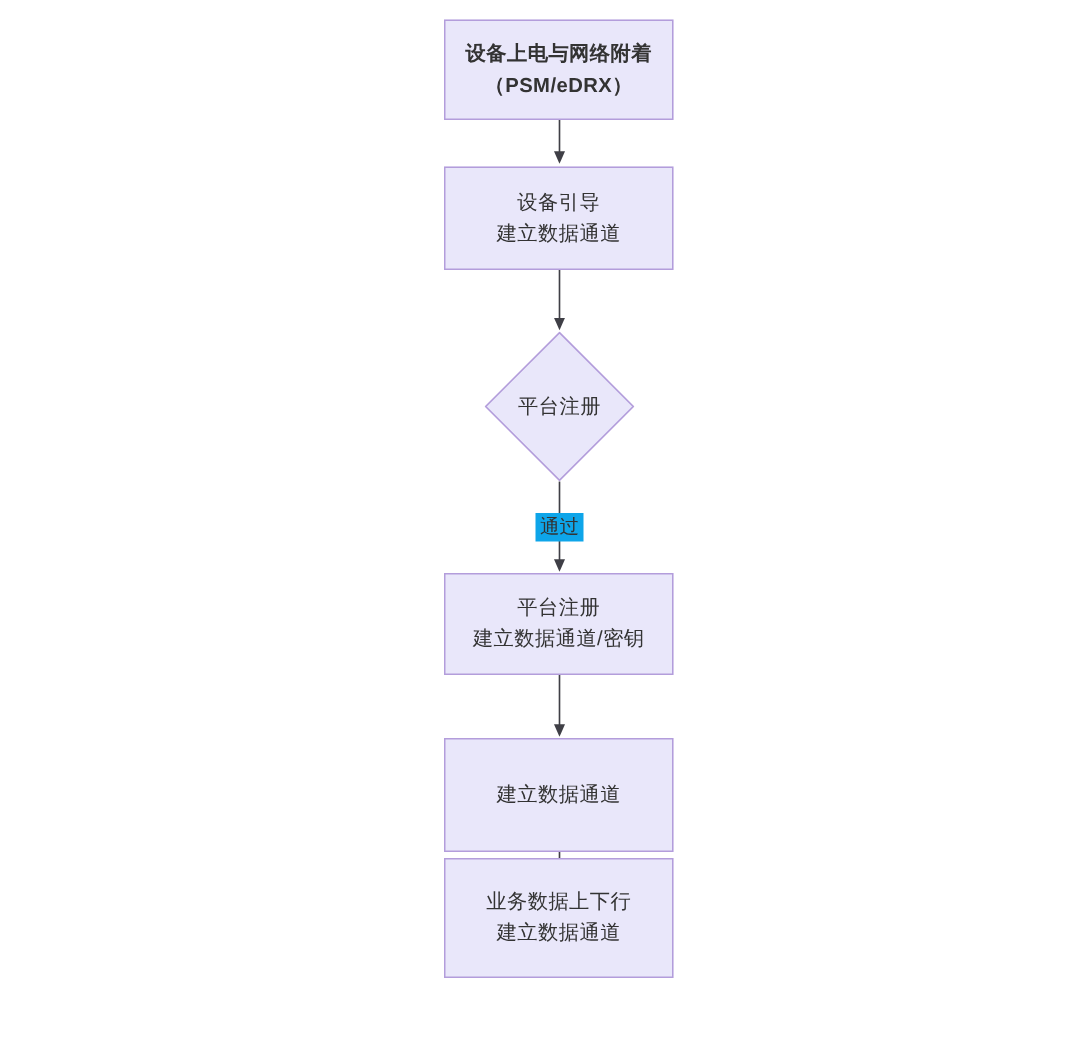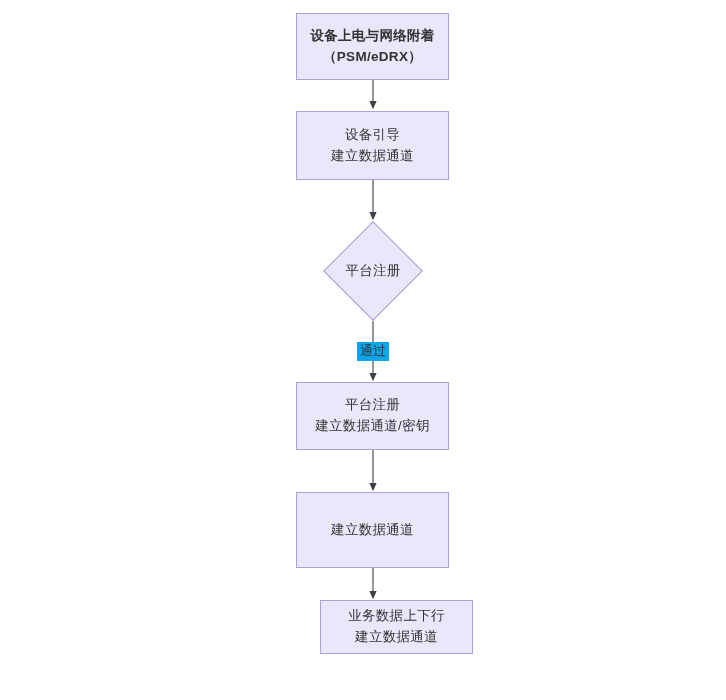--- a/index.html
+++ b/index.html
@@ -125,18 +125,18 @@
 
   <div class="node" style="left:296px; top:382px; width:153px; height:68px;">
     <span class="node-line">平台注册</span>
     <span class="node-line">建立数据通道/密钥</span>
   </div>
 
   <div class="node" style="left:296px; top:492px; width:153px; height:76px;">
     <span class="node-line">建立数据通道</span>
   </div>
 
-  <div class="node" style="left:296px; top:600px; width:153px; height:54px;margin-left:24px;">
+  <div class="node" style="left:296px; top:572px; width:153px; height:80px;">
     <span class="node-line">业务数据上下行</span>
     <span class="node-line">建立数据通道</span>
   </div>
 
 </div>
 
 </body></html>

